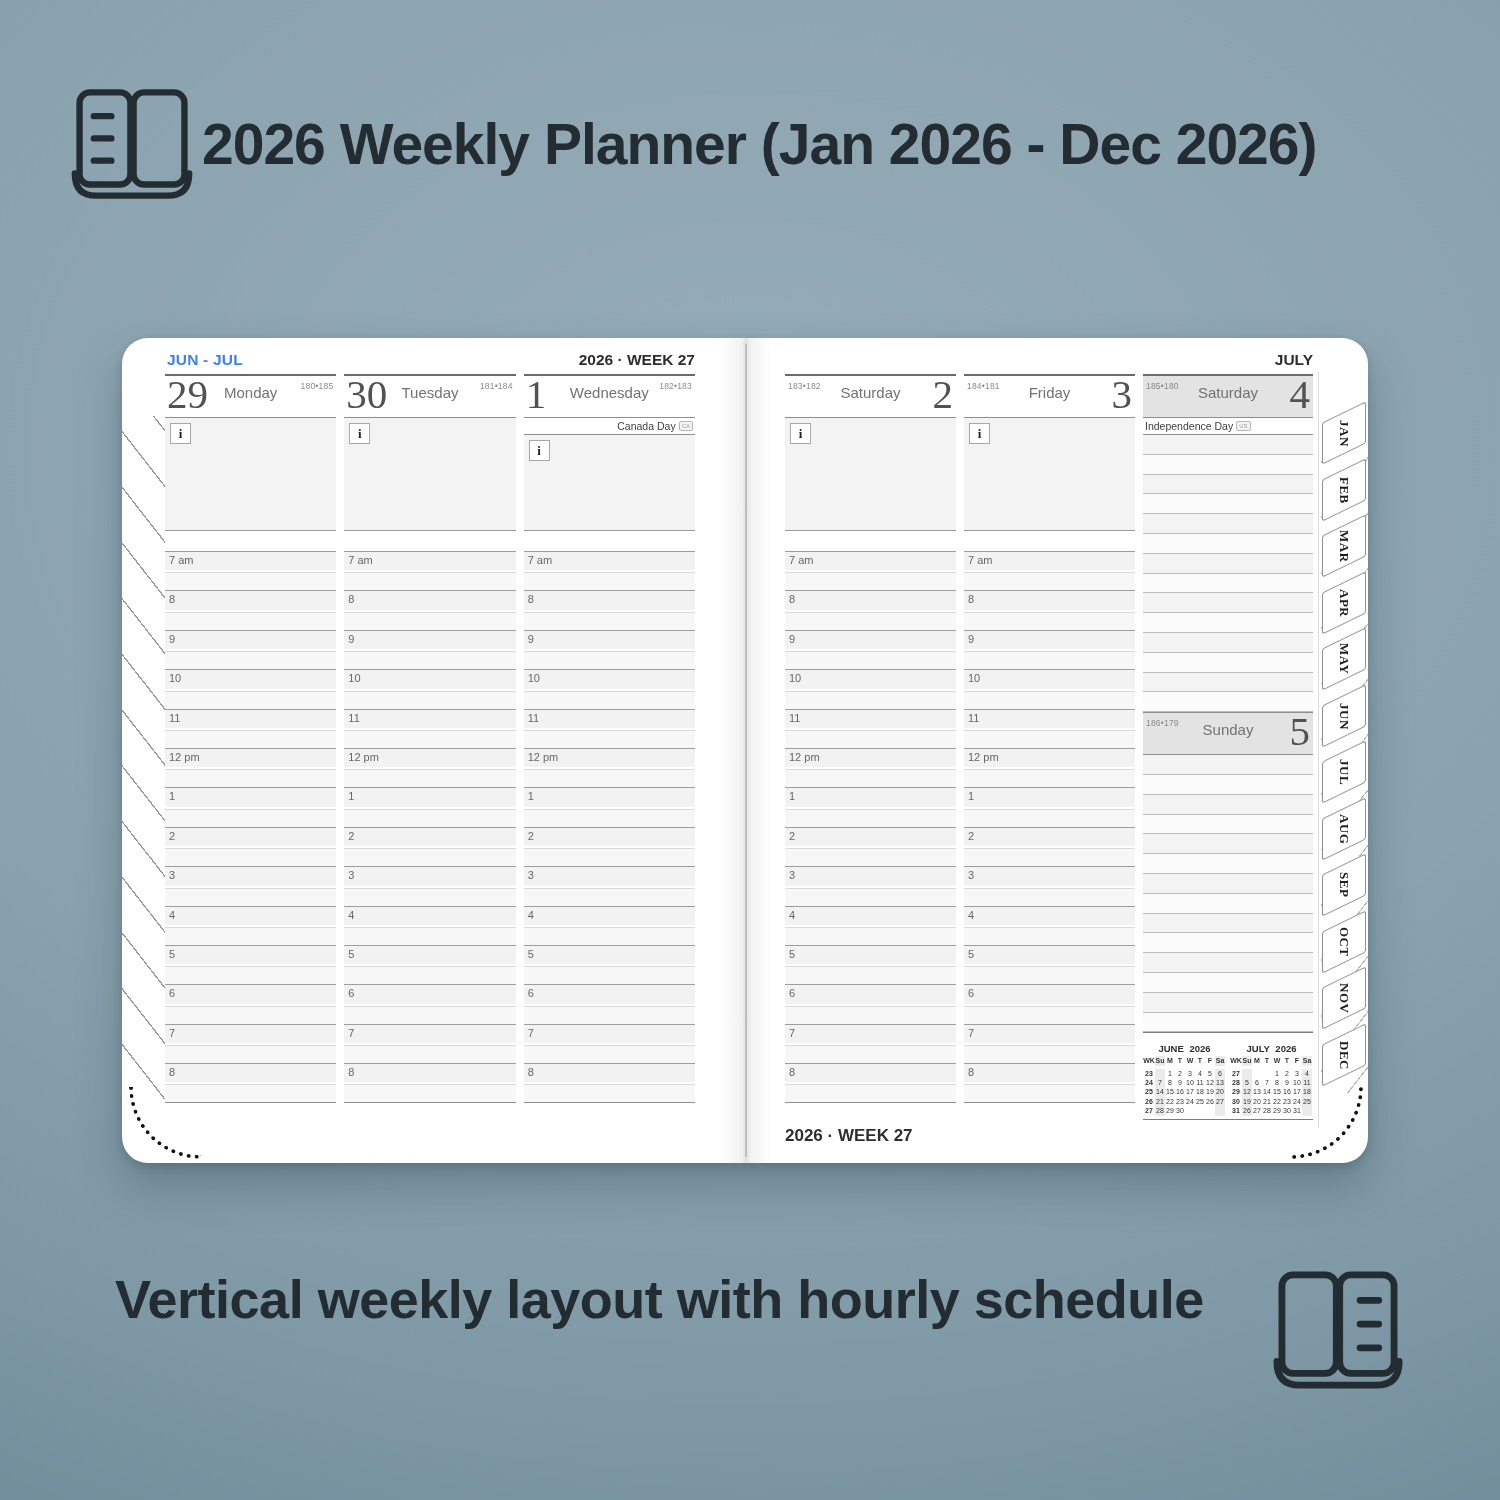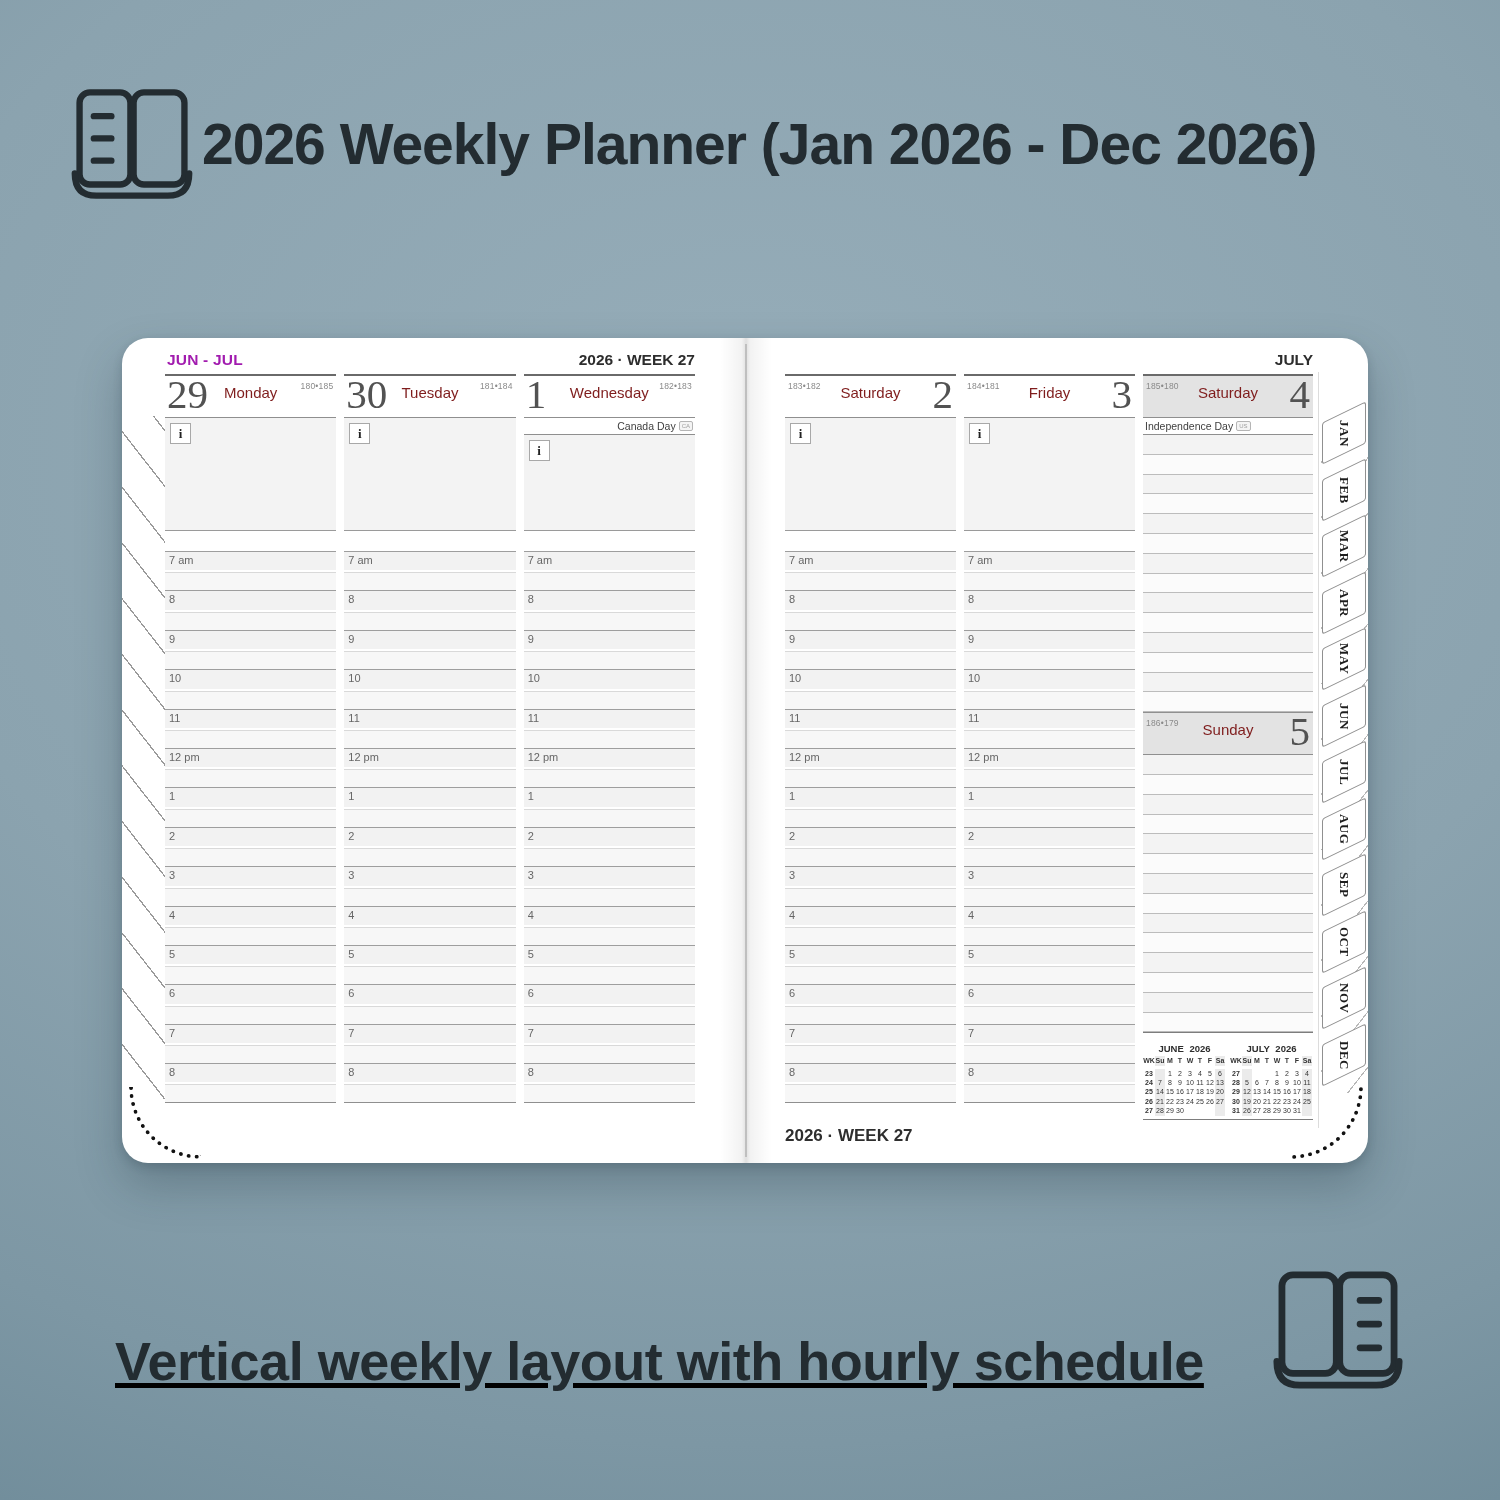--- a/index.html
+++ b/index.html
@@ -6,56 +6,56 @@
   body{
     font-family:"Liberation Sans",sans-serif;
     background:radial-gradient(115% 85% at 50% 30%, #96adb9 0%, #8ba3af 50%, #7d97a4 78%, #69x 100%);
     background:radial-gradient(115% 85% at 50% 30%, #96adb9 0%, #8ba3af 50%, #7d97a4 78%, #6d8a98 100%);
     position:relative;
   }
 
   
   .app-header{position:absolute;left:62px;top:86px;display:flex;align-items:center;}
   .app-header h1{margin:0;font-size:57px;font-weight:600;letter-spacing:-1px;color:#232c31;white-space:nowrap;}
-  .caption-row{position:absolute;left:115px;top:1268px;width:1292px;display:flex;align-items:flex-end;justify-content:space-between;text-decoration:underline;}
+  .caption-row{position:absolute;left:115px;top:1268px;width:1292px;display:flex;align-items:flex-start;justify-content:space-between;}
   .caption-row h2{margin:0;font-size:54px;font-weight:600;letter-spacing:-0.5px;color:#232c31;white-space:nowrap;}
   .book-icon{flex:0 0 auto;}
 
   
   .planner{
     position:absolute;left:122px;top:338px;width:1246px;height:825px;
     background:#ffffff;border-radius:26px;
     box-shadow:0 22px 46px rgba(25,45,56,0.28), 0 4px 10px rgba(25,45,56,0.18);
   }
   .hatch-left{
     position:absolute;left:0;top:78px;bottom:64px;width:43px;
     background:repeating-linear-gradient(52deg,transparent 0 33px,#9a9a9a 33px 34.3px);
   }
   .spine-shadow{
     position:absolute;left:598px;top:0;width:52px;height:100%;
     background:linear-gradient(90deg,rgba(0,0,0,0) 0%,rgba(0,0,0,0.05) 42%,rgba(0,0,0,0.12) 50%,rgba(0,0,0,0.05) 58%,rgba(0,0,0,0) 100%);
   }
   .spine{position:absolute;left:623px;top:6px;bottom:6px;width:1.6px;background:#bfbfbf;}
 
-  .lp-month{position:absolute;left:45px;top:13px;font-size:15.5px;font-weight:bold;color:#a21caf;letter-spacing:0.2px;}
+  .lp-month{position:absolute;left:45px;top:13px;font-size:15.5px;font-weight:bold;color:#3b82f6;letter-spacing:0.2px;}
   .lp-week{position:absolute;left:43px;top:13px;width:530px;text-align:right;font-size:15.5px;font-weight:bold;color:#2d2d2d;}
   .rp-month{position:absolute;left:663px;top:13px;width:528px;text-align:right;font-size:15.5px;font-weight:bold;color:#2d2d2d;}
   .rp-week-bottom{position:absolute;left:663px;top:788px;font-size:17px;font-weight:bold;color:#2e2e2e;}
 
   .days{position:absolute;top:36px;display:flex;gap:8px;}
   .days.left-side{left:43px;width:530px;}
   .days.right-side{left:663px;width:350px;}
   .day-col{flex:1 1 0;min-width:0;}
 
   
   .day-head{position:relative;height:41px;border-top:2px solid #6a6a6a;border-bottom:1.4px solid #8f8f8f;}
   .dh-num{position:absolute;top:-5px;font-family:"Liberation Serif",serif;font-size:41px;font-weight:500;color:#525252;line-height:46px;}
   .num-left .dh-num{left:2px;}
   .num-right .dh-num{right:3px;}
-  .dh-name{position:absolute;left:0;right:0;top:8px;text-align:center;font-size:15px;color:#7f1d1d;}
+  .dh-name{position:absolute;left:0;right:0;top:8px;text-align:center;font-size:15px;color:#737373;}
   .dh-doy{position:absolute;top:5px;font-size:8.5px;color:#8a8a8a;letter-spacing:0.2px;}
   .num-left .dh-doy{right:3px;text-align:center;}
   .num-right .dh-doy{left:3px;}
 
   .holiday-row{height:16px;border-bottom:1.3px solid #8f8f8f;display:flex;align-items:center;justify-content:flex-end;gap:3px;padding:0 2px;font-size:10.5px;color:#3f3f3f;}
   .holiday-row.left-align{justify-content:flex-start;background:#fff;}
   .badge{font-size:6px;line-height:8px;padding:0 2px;border:1px solid #b5b5b5;border-radius:2px;color:#9f9f9f;background:#f4f4f4;}
 
   .notes{height:102px;background:#f3f3f3;border-bottom:1.4px solid #9a9a9a;padding:5px;margin-bottom:20px;box-sizing:content-box;}
   .notes.short{height:85px;}

